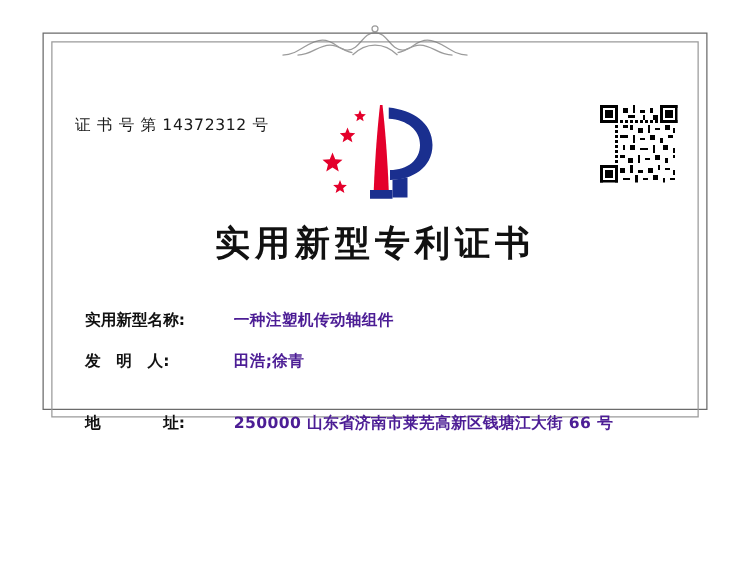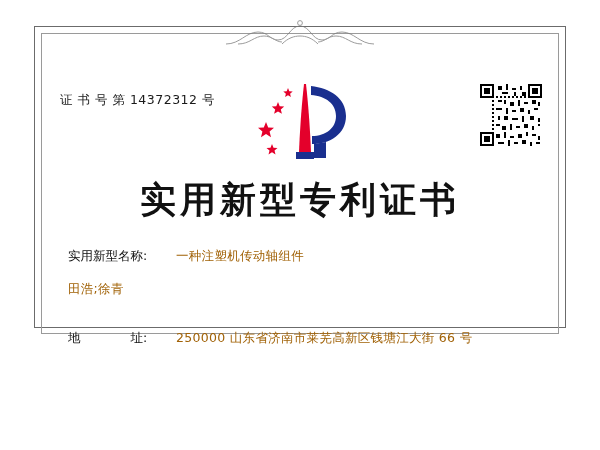--- a/index.html
+++ b/index.html
@@ -84,52 +84,54 @@
   }
   .qr svg { display: block; }
 
   
   .main-title {
     position: absolute;
     left: 0;
     right: 0;
     top: 176px;
     text-align: center;
-    font-size: 36px;
+    font-size: 28px;
     font-weight: bold;
     letter-spacing: 4px;
     color: #111111;
     font-family: "DejaVu Sans", sans-serif;
   }
 
   
   .fields {
     position: absolute;
     left: 68px;
     top: 248px;
     right: 60px;
   }
   .field-row {
     display: flex;
     align-items: center;
     margin-bottom: 16px;
     font-size: 12.5px;
     color: #1a1a1a;
+    font-weight: bold;
   }
   .field-label {
     width: 108px;
     flex: 0 0 108px;
     color: #111111;
     letter-spacing: 0px;
     white-space: nowrap;
   }
   .field-value {
-    color: #a16207;
+    color: #4c1d95;
     letter-spacing: 0.3px;
     white-space: nowrap;
+    margin-left: 11px;
   }
 </style>
 </head>
 <body>
 
 <div class="certificate">
 
   <div class="frame-outer"></div>
   <div class="frame-inner"></div>
 
@@ -256,20 +258,21 @@
   </div>
 
   <div class="main-title">实用新型专利证书</div>
 
   <div class="fields">
     <div class="field-row">
       <span class="field-label">实用新型名称:</span>
       <span class="field-value">一种注塑机传动轴组件</span>
     </div>
     <div class="field-row">
+      <span class="field-label">发　明　人:</span>
       <span class="field-value">田浩;徐青</span>
     </div>
     <div class="field-row">
     </div>
     <div class="field-row">
       <span class="field-label">地　　　　址:</span>
       <span class="field-value">250000  山东省济南市莱芜高新区钱塘江大街 66 号</span>
     </div>
   </div>
 

